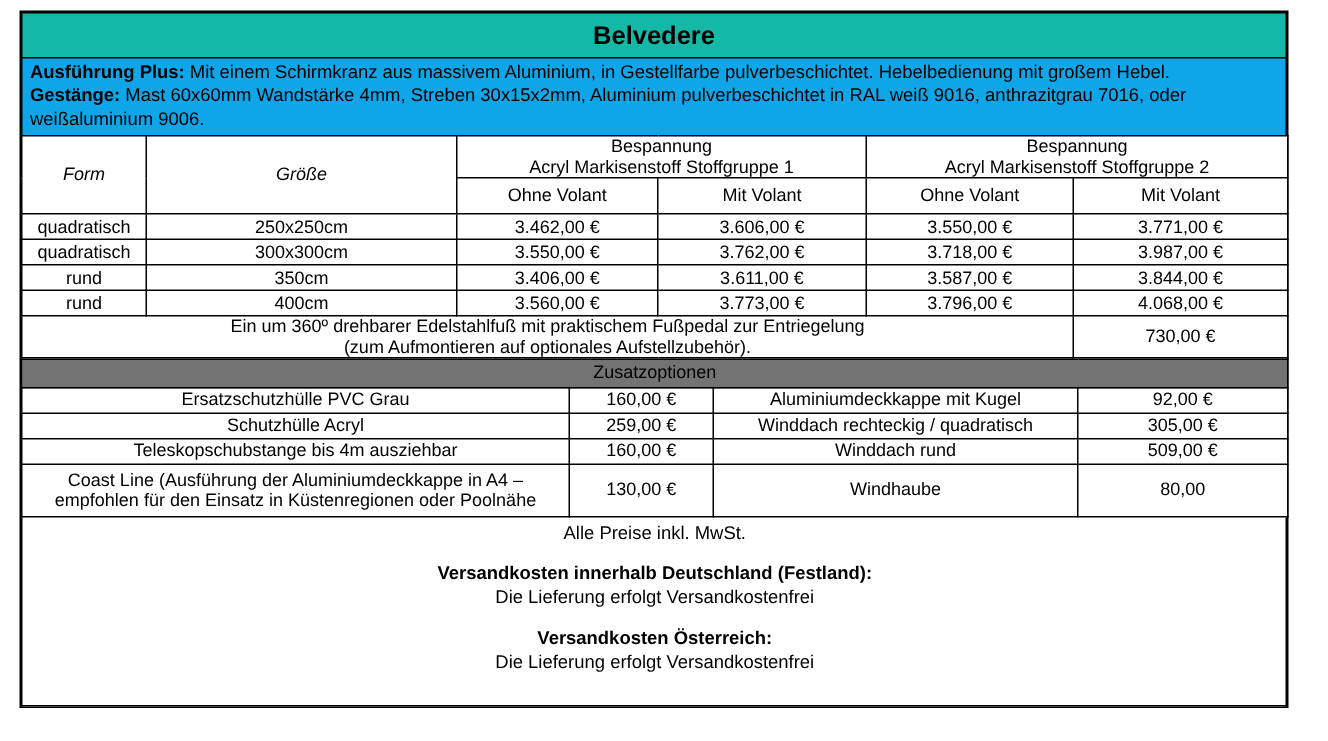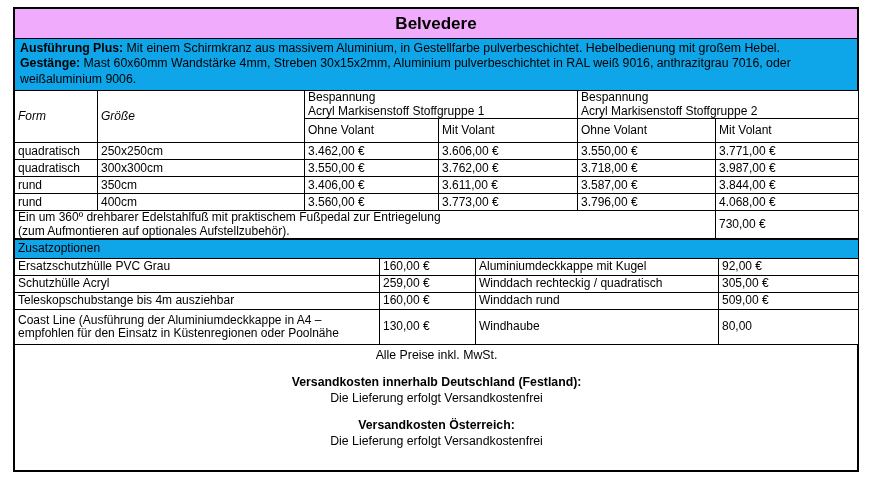--- a/index.html
+++ b/index.html
@@ -25,27 +25,28 @@
   table.grid {
     border-collapse: collapse;
     width: 100%;
     table-layout: fixed;
   }
   table.grid td, table.grid th {
     border: 1px solid #000000;
     padding: 0px 3px;
     font-size: 12px;
     font-weight: normal;
+    text-align: center;
     vertical-align: middle;
     line-height: 1.12;
     color: #000;
   }
   
   .title-bar {
-    background: #f0abfc;
+    background: #14b8a6;
     text-align: center;
     font-size: 17px;
     font-weight: bold;
     height: 30px;
     line-height: 30px;
     border: 1px solid #000000;
     border-bottom: none;
     box-sizing: border-box;
   }
   
@@ -88,21 +89,21 @@
   .foot-note {
     text-align: left;
     font-size: 12.3px;
     line-height: 1.25;
     padding: 1px 4px 2px 4px;
   }
   .foot-price { font-size: 12px; }
 
   
   .zusatz-title {
-    background: #0ea5e9;
+    background: #737373;
     font-weight: bold;
     font-size: 13px;
     height: 18px;
   }
   col.z-name1 { width: 365px; }
   col.z-price1 { width: 96px; }
   col.z-name2 { width: 243px; }
   col.z-price2 { width: 140px; }
   .z-row td { height: 16px; font-size: 12.2px; }
   .z-tall td { height: 34px; font-size: 12.2px; line-height: 1.22; }

